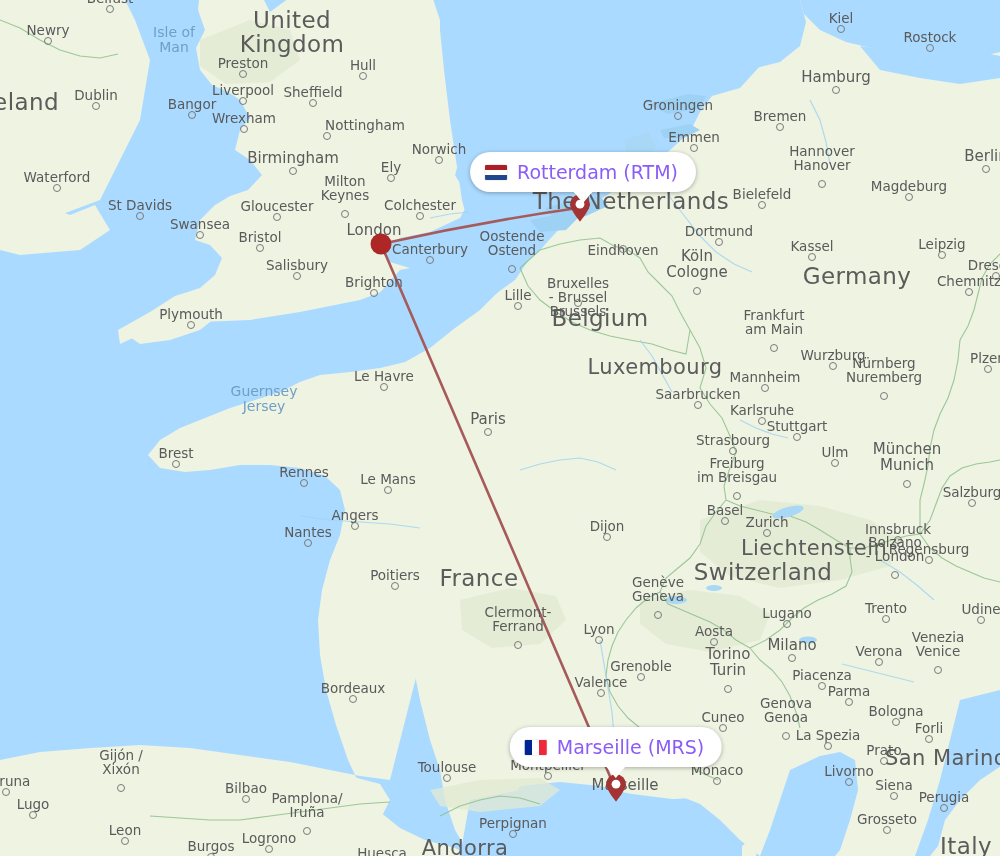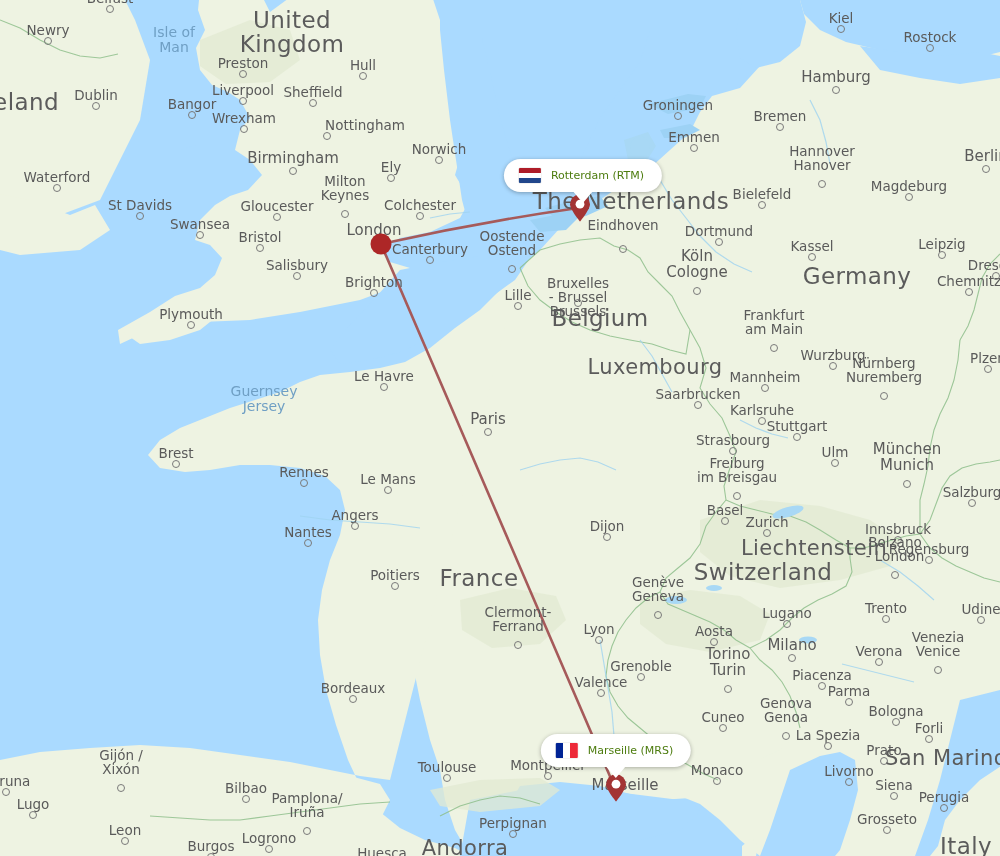--- a/index.html
+++ b/index.html
@@ -28,21 +28,21 @@
   .hub{position:absolute;width:21px;height:21px;border-radius:50%;
        background:#ad2727;transform:translate(-50%,-50%);}
   
   .callout{position:absolute;background:#fff;border-radius:24px;
            box-shadow:0 1px 4px rgba(0,0,0,.30);
            padding:9px 18px 9px 15px;display:flex;align-items:center;gap:10px;
            transform:translate(-50%,-100%);}
   .callout .tail{position:absolute;left:50%;bottom:-11px;margin-left:-11px;
         width:0;height:0;border-left:11px solid transparent;
         border-right:11px solid transparent;border-top:13px solid #fff;}
-  .callout .txt{font-size:11px;color:#4d7c0f;white-space:nowrap;}
+  .callout .txt{font-size:19px;color:#8b5cf6;white-space:nowrap;}
   .flag{width:22px;height:15px;flex:0 0 auto;border-radius:1px;
         box-shadow:0 0 0 .5px rgba(0,0,0,.10);}
   .flag-nl{background:linear-gradient(#ae1c28 0 33.33%,#fff 33.33% 66.66%,#21468b 66.66% 100%);}
   .flag-fr{background:linear-gradient(to right,#002395 0 33.33%,#fff 33.33% 66.66%,#ed2939 66.66% 100%);}
 </style>
 </head>
 <body>
 
 <div id="map">
 
@@ -290,21 +290,21 @@
       <div class="lbl city" style="left: 518px; top: 295px;">
         <div>Lille</div>
       </div>
       <div class="dot" style="left: 518px; top: 306px;"></div>
       <div class="lbl city" style="left: 578px; top: 261px; margin-top: 36px;">
         <div>Bruxelles</div>
         <div>- Brussel</div>
         <div>Brussels</div>
       </div>
       <div class="dot" style="left: 578px; top: 303px;"></div>
-      <div class="lbl city" style="left: 623px; top: 225px;">
+      <div class="lbl city" style="left: 623px; top: 250px;">
         <div>Eindhoven</div>
       </div>
       <div class="dot" style="left: 623px; top: 249px;"></div>
       <div class="lbl city" style="left: 678px; top: 105px;">
         <div>Groningen</div>
       </div>
       <div class="dot" style="left: 678px; top: 116px;"></div>
       <div class="lbl city" style="left: 694px; top: 137px;">
         <div>Emmen</div>
       </div>

